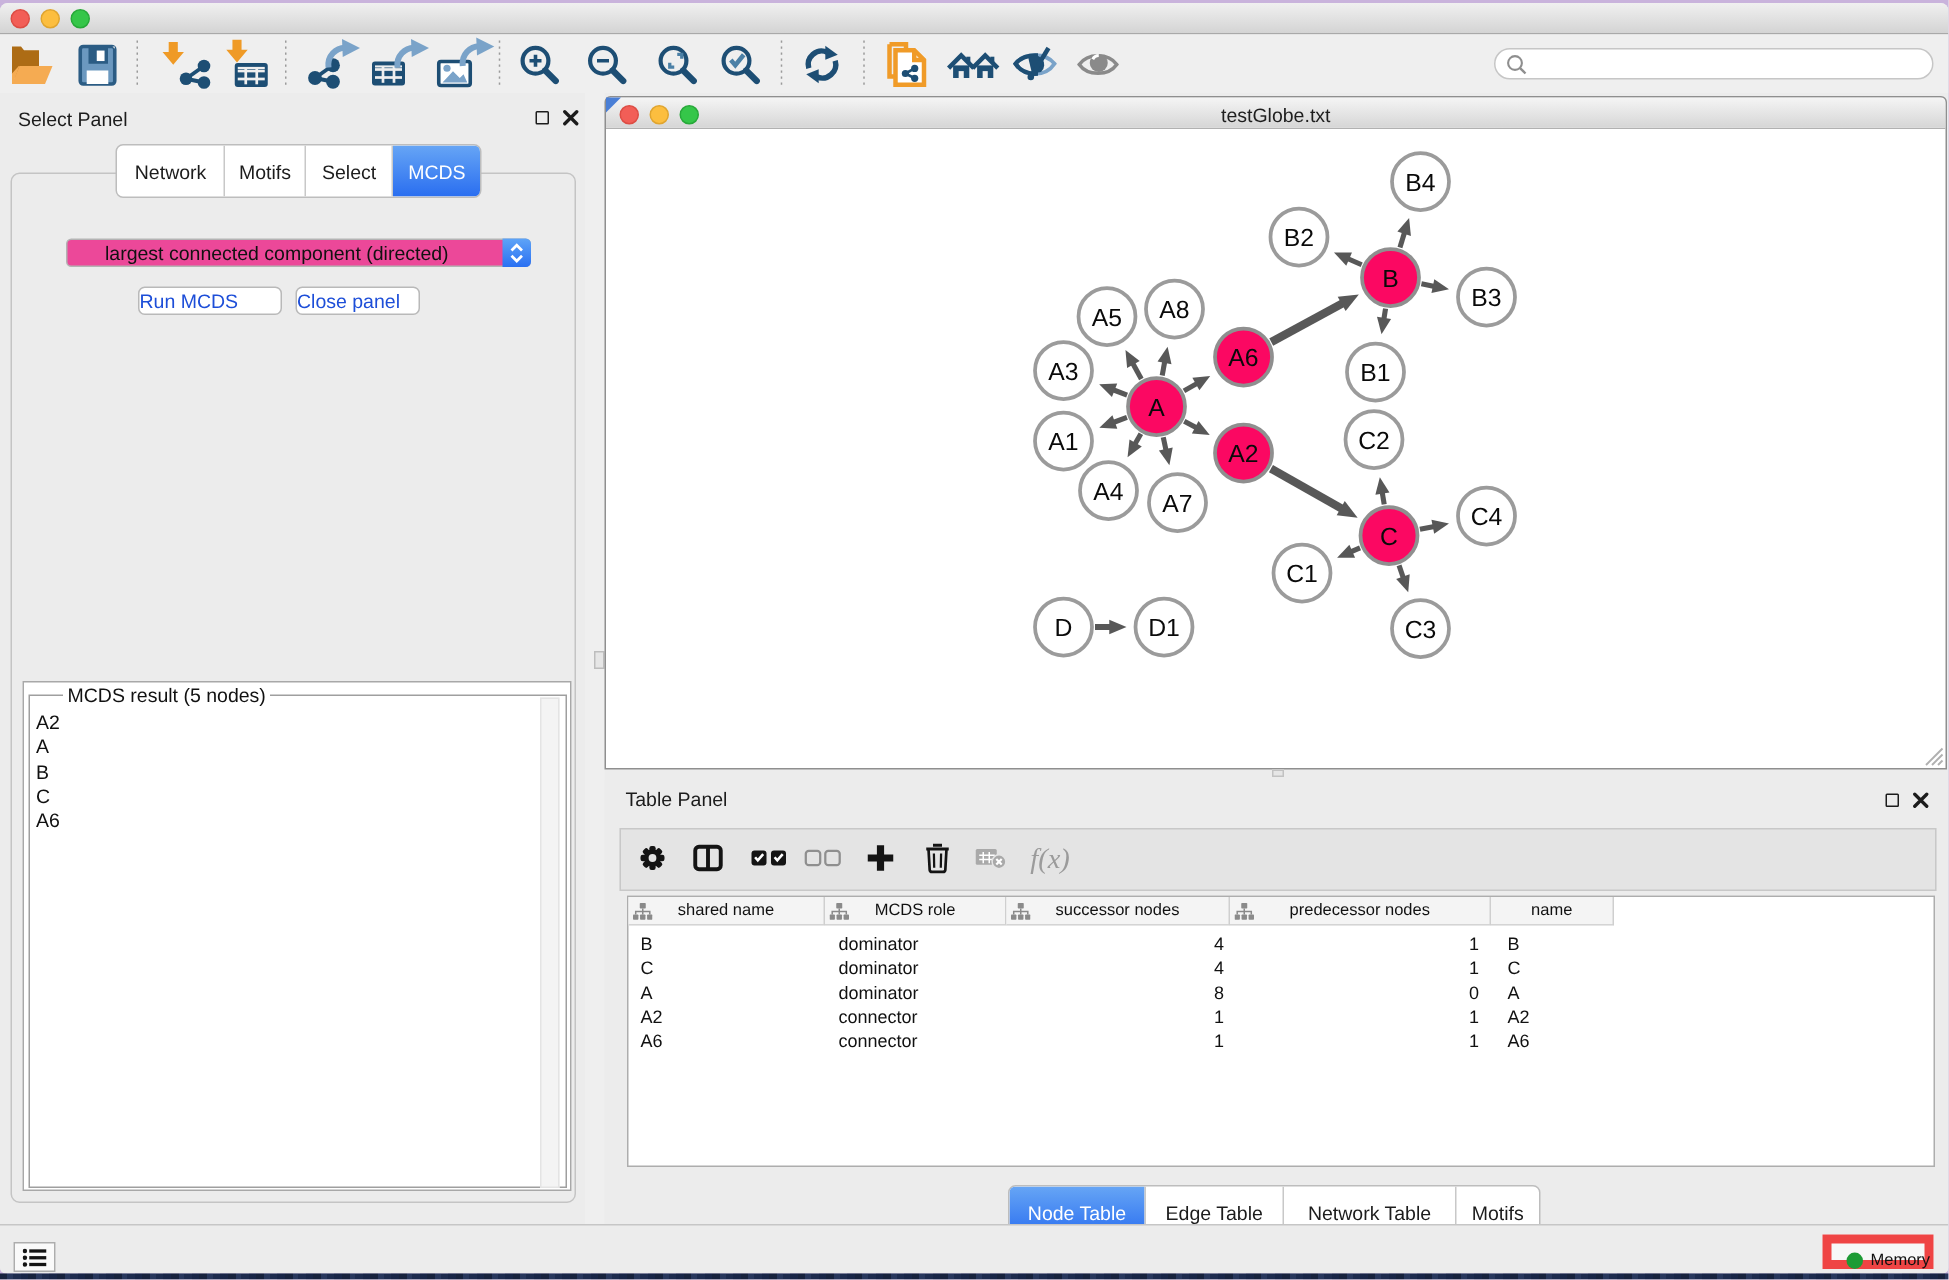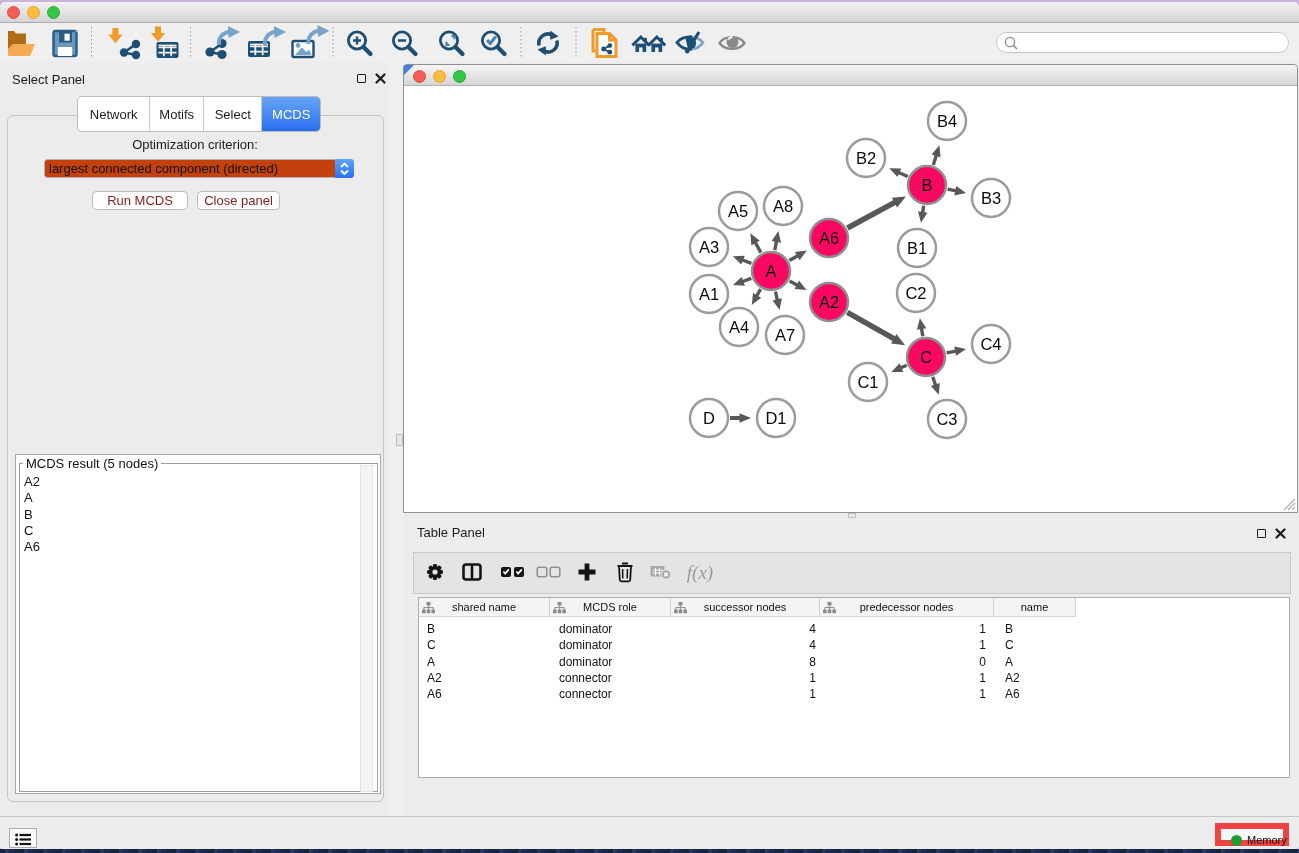--- a/index.html
+++ b/index.html
@@ -18,26 +18,26 @@
 .wmax{display:inline-block;width:9px;height:9px;border:1.6px solid #1c1c1c;border-radius:1px}
 #cpanel .wicons{position:absolute;top:11px;left:357px;width:32px;display:flex;gap:9px;align-items:center}
 .seg{position:absolute;display:flex;height:36px;border:1px solid #bdbdbd;border-radius:5px;background:#fff;overflow:hidden;font-size:13px}
 .seg div{display:flex;align-items:center;justify-content:center;height:100%;color:#1c1c1c;border-right:1px solid #c8c8c8}
 .seg div:last-child{border-right:none}
 .seg .on{background:linear-gradient(#66a5f5,#2a6ef0);color:#fff}
 #cptabs{left:77px;top:34px;width:244px}
 #cptabs .s1{width:73px}#cptabs .s2{width:54px}#cptabs .s3{width:59px}#cptabs .s4{width:58px}
 #cpbox{position:absolute;left:7px;top:53px;width:377px;height:687px;border:1px solid #c4c4c4;border-radius:6px}
 #optlab{position:absolute;left:0;top:75px;width:390px;text-align:center;font-size:13px;color:#1a1a1a}
-#combo{position:absolute;left:44px;top:97px;width:310px;height:19px;background:#c2410c;border:1px solid #b3b3b3;border-radius:3.5px;font-size:13px;color:#111;line-height:17px;padding-left:4px}
+#combo{position:absolute;left:44px;top:97px;width:310px;height:19px;background:#ec4899;border:1px solid #b3b3b3;border-radius:3.5px;font-size:13px;color:#111;line-height:17px;padding-left:25px}
 #combo .step{position:absolute;right:-1px;top:-1px;width:19px;height:19px;border-radius:0 3.5px 3.5px 0;background:linear-gradient(#5ea4f7,#2a70f2)}
-.btn{position:absolute;height:19px;background:#fff;border:1px solid #b9b9b9;border-radius:4.5px;font-size:13px;color:#7f1d1d;text-align:center;line-height:17px}
+.btn{position:absolute;height:19px;background:#fff;border:1px solid #b9b9b9;border-radius:4.5px;font-size:13px;color:#1d4ed8;line-height:17px}
 #resbox{position:absolute;left:15px;top:392px;width:366px;height:340px;background:#fff;border:1px solid #a8a8a8}
 #grpbox{position:absolute;left:3px;top:8px;width:359px;height:329px;border:1px solid #9f9f9f}
-#grplab{position:absolute;left:3px;top:-8px;background:#fff;padding:0 3px;font-size:13px;color:#111}
+#grplab{position:absolute;left:22px;top:-8px;background:#fff;padding:0 3px;font-size:13px;color:#111}
 #reslist{position:absolute;left:4px;top:10px;font-size:13px;color:#111;line-height:16.3px}
 #scrolltrack{position:absolute;right:4px;top:1px;width:13px;height:327px;background:#f4f4f4;border:1px solid #e4e4e4}
 #vdiv{position:absolute;left:390px;top:60px;width:13px;height:754px;background:#efefef}
 #vgrip{position:absolute;left:6px;top:372px;width:7px;height:12px;background:#e6e6e6;border:1px solid #bdbdbd}
 #netwin{position:absolute;left:403px;top:62px;width:895px;height:449px;background:#fff;border:1px solid #8f8f8f;border-radius:4px 4px 0 0}
 #nettb{position:absolute;left:0;top:0;width:893px;height:21px;background:linear-gradient(#f5f5f5,#d6d6d6);border-bottom:1px solid #b1b1b1;border-radius:4px 4px 0 0}
 #nettb .t1{left:9px;top:4.5px;background:#f25e57;border:1px solid #dd4d44}
 #nettb .t2{left:29px;top:4.5px;background:#fcbe3f;border:1px solid #e0a52f}
 #nettb .t3{left:49px;top:4.5px;background:#35c649;border:1px solid #27a939}
 #nettitle{position:absolute;top:3.5px;left:0;width:100%;text-align:center;font-size:13px;color:#1e1e1e}
@@ -233,21 +233,20 @@
           <path d="M1.5,1.5 L9.5,9.5 M9.5,1.5 L1.5,9.5" stroke="#1c1c1c" stroke-width="2.2" stroke-linecap="round"></path>
         </svg>
       </div>
   <div id="cpbox"></div>
   <div class="seg" id="cptabs">
         <div class="s1">Network</div>
         <div class="s2">Motifs</div>
         <div class="s3">Select</div>
         <div class="s4 on">MCDS</div>
       </div>
-  <div id="optlab">Optimization criterion:</div>
   <div id="combo">largest connected component (directed)<span class="step"><svg width="19" height="19" viewBox="0 0 19 19">
             <path d="M6,8 L9.5,4.5 L13,8 M6,11.5 L9.5,15 L13,11.5" stroke="#fff" stroke-width="1.8" fill="none"></path>
           </svg></span></div>
   <div class="btn" style="left:92px;top:129px;width:96px">Run MCDS</div>
   <div class="btn" style="left:197px;top:129px;width:83px">Close panel</div>
   <div id="resbox">
     <div id="grpbox">
           <span id="grplab">MCDS result (5 nodes)</span>
       <div id="reslist">A2<br>A<br>B<br>C<br>A6</div>
       <div id="scrolltrack"></div>
@@ -255,20 +254,21 @@
   </div>
 </div>
 <div id="vdiv">
       <div id="vgrip"></div>
     </div>
 <div id="netwin">
   <div id="nettb">
         <span class="tl t1"></span>
         <span class="tl t2"></span>
         <span class="tl t3"></span>
+        <div id="nettitle">testGlobe.txt</div>
       </div>
       <div id="corner"></div>
   <svg id="graph" width="893" height="426" viewBox="0 0 893 426" font-family="Liberation Sans, sans-serif">
         <line x1="356.9" y1="165.6" x2="350.6" y2="154.2" stroke="#585858" stroke-width="3.4"></line>
         <polygon points="346.3,146.3 355.8,153.7 347.4,158.3" fill="#585858"></polygon>
         <line x1="370.8" y1="163.3" x2="372.7" y2="152.9" stroke="#585858" stroke-width="3.4"></line>
         <polygon points="374.4,144.1 377.0,155.8 367.7,154.0" fill="#585858"></polygon>
         <line x1="347.4" y1="176.4" x2="337.2" y2="172.5" stroke="#585858" stroke-width="3.4"></line>
         <polygon points="328.8,169.2 340.8,168.7 337.3,177.6" fill="#585858"></polygon>
         <line x1="347.3" y1="191.3" x2="337.3" y2="195.0" stroke="#585858" stroke-width="3.4"></line>
@@ -498,20 +498,26 @@
               <rect x="9.4" y="7.6" width="3.6" height="3.6" rx="0.5"></rect>
               <path d="M6.5,3.6 L6.5,5.6 M1.8,7.6 L1.8,5.6 L11.2,5.6 L11.2,7.6 M6.5,5.6 L6.5,7.6" stroke="#8a8a8a" fill="none" stroke-width="1"></path>
             </g>
           </svg>
           <span class="lbl">predecessor nodes</span>
         </div>
     <div class="hcell" style="left:575px;width:82px">
           <span class="lbl">name</span>
         </div>
   </div>
+  <div class="seg" id="tabs2">
+        <div class="s1 on">Node Table</div>
+        <div class="s2">Edge Table</div>
+        <div class="s3">Network Table</div>
+        <div class="s4">Motifs</div>
+      </div>
 </div>
 <div id="statusbar">
   <div id="listbtn"><svg width="16" height="13" viewBox="0 0 16 13">
           <g fill="#141414">
             <circle cx="1.6" cy="2" r="1.5"></circle>
             <circle cx="1.6" cy="6.5" r="1.5"></circle>
             <circle cx="1.6" cy="11" r="1.5"></circle>
             <rect x="4.5" y="0.9" width="11.5" height="2.2"></rect>
             <rect x="4.5" y="5.4" width="11.5" height="2.2"></rect>
             <rect x="4.5" y="9.9" width="11.5" height="2.2"></rect>

